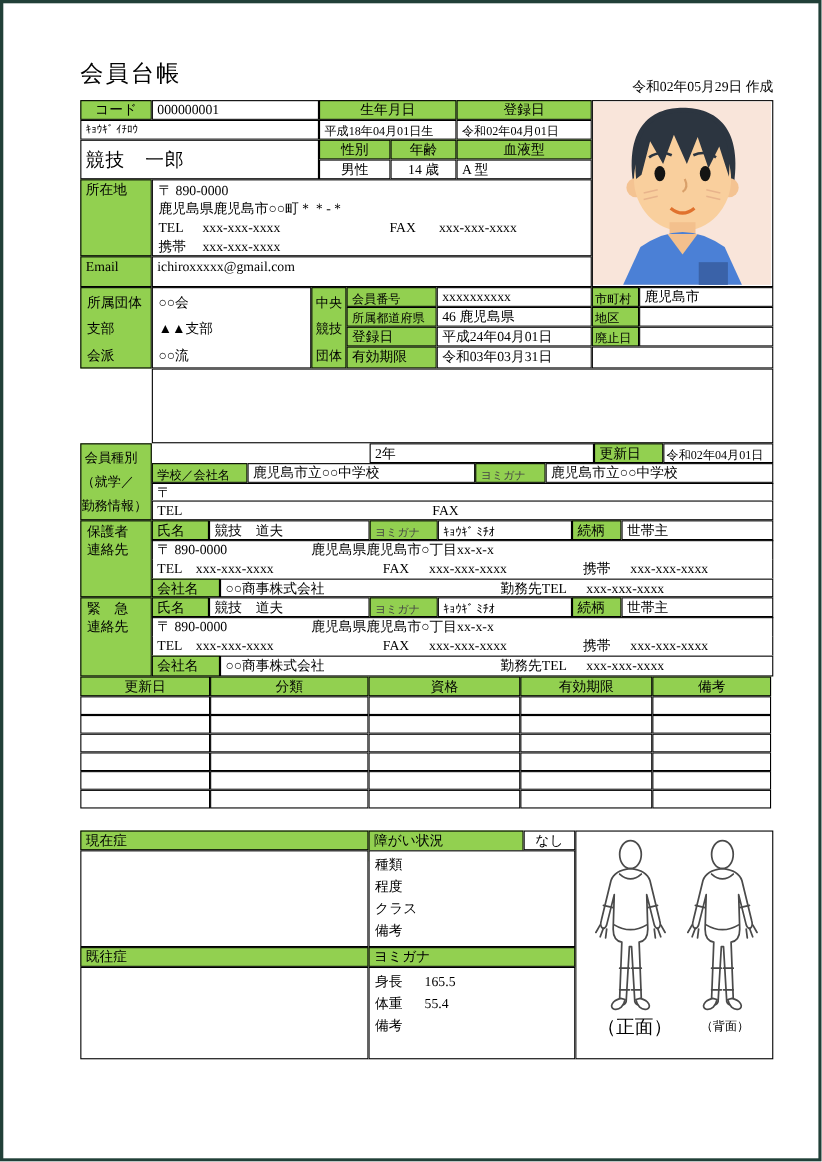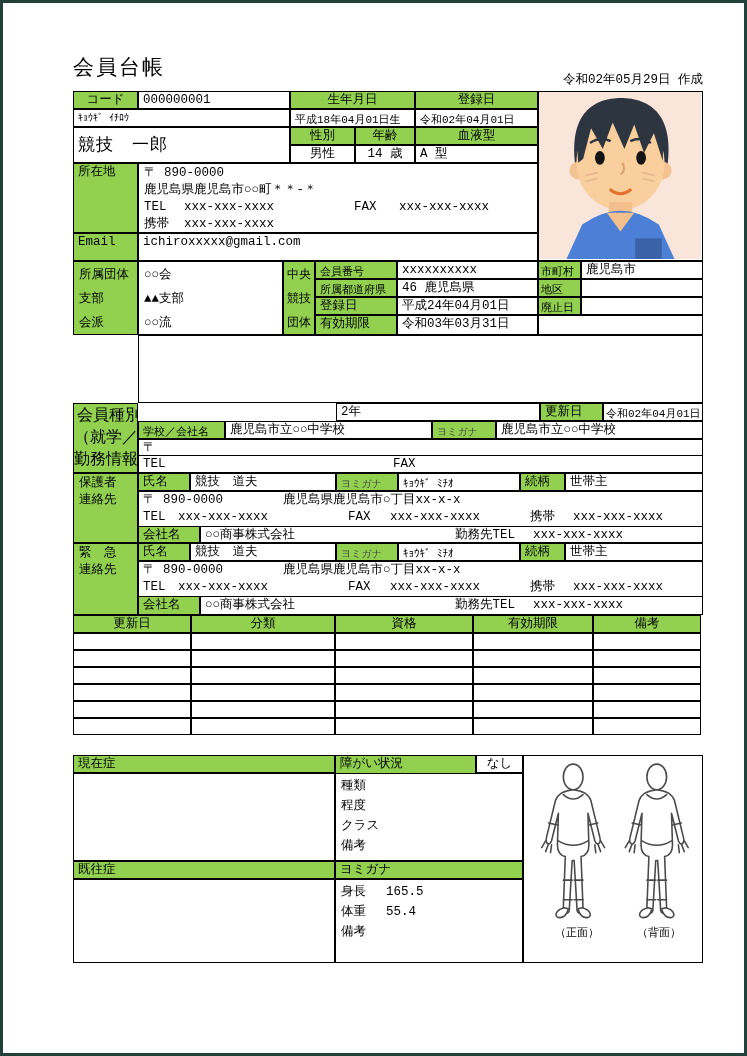--- a/index.html
+++ b/index.html
@@ -1,18 +1,18 @@
 <!DOCTYPE html>
 <html style="--green: #92d050; --frame: #214038;"><head>
 <meta charset="utf-8">
 <style>
   html,body{margin:0;padding:0;background:#fff;}
   .page{position:relative;width:747px;height:1056px;background:#fff;
         border:3px solid var(--frame,#214038);box-sizing:border-box;
-        font-family:Liberation Mono, monospace;color:#000;}
+        font-family:Liberation Serif, serif;color:#000;}
   .cell{position:absolute;box-sizing:border-box;border:1.5px solid #000;background:#fff;
         font-size:12.5px;line-height:15px;padding:1px 4px;white-space:nowrap;overflow:hidden;}
   .g{background:var(--green,#92d050);}
   .ctr{text-align:center;}
   .f11{font-size:11px;}
   .f10{font-size:10px;}
   .kanahdr{font-size:10px;color:#454545;padding-top:3px;}
   .ln{display:block;height:17px;line-height:17px;padding-left:5px;}
   .seg{display:inline-block;vertical-align:top;}
   .namecell{font-size:17px;display:flex;align-items:center;letter-spacing:1px;}
@@ -106,21 +106,21 @@
   <div class="cell g f11" style="left:535px;top:258px;width:43px;height:18px;padding:3px 2px 1px">市町村</div>
   <div class="cell" style="left:578px;top:258px;width:122px;height:18px">鹿児島市</div>
   <div class="cell g f11" style="left:535px;top:276px;width:43px;height:18px;padding:3px 2px 1px">地区</div>
   <div class="cell" style="left:578px;top:276px;width:122px;height:18px"></div>
   <div class="cell g f11" style="left:535px;top:294px;width:43px;height:18px;padding:3px 2px 1px">廃止日</div>
   <div class="cell" style="left:578px;top:294px;width:122px;height:18px"></div>
   <div class="cell" style="left:535px;top:312px;width:165px;height:20px"></div>
 
   <div class="cell" style="left:135px;top:332px;width:565px;height:68px"></div>
 
-  <div class="cell g vstack2" style="left:70px;top:400px;width:65px;height:70px;padding:1px 0;font-size:16px">
+  <div class="cell g vstack2" style="left:70px;top:400px;width:65px;height:70px;padding:1px 0;font-size:12px">
     <span class="ln" style="padding-left:3px">会員種別</span>
     <span class="ln" style="padding-left:0">（就学／</span>
     <span class="ln" style="padding-left:0">勤務情報）</span>
   </div>
   <div class="cell" style="left:333px;top:400px;width:204px;height:18px">2年</div>
   <div class="cell g" style="left:537px;top:400px;width:63px;height:18px">更新日</div>
   <div class="cell f11" style="left:600px;top:400px;width:100px;height:18px;padding:3px 2px 1px">令和02年04月01日</div>
   <div class="cell g f11" style="left:135px;top:418px;width:87px;height:18px;padding-top:3px">学校／会社名</div>
   <div class="cell" style="left:222px;top:418px;width:207px;height:18px">鹿児島市立○○中学校</div>
   <div class="cell g kanahdr" style="left:429px;top:418px;width:64px;height:18px">ヨミガナ</div>
@@ -216,21 +216,21 @@
           <path d="M30,33 q10,9 20,0" fill="none"></path>
           <path d="M15,62 l9,2 M65,62 l-9,2 M25,80 q15,9 30,0 M30,120 l9,0 M41,120 l9,0 M30,140 l9,0 M41,140 l9,0" fill="none"></path>
           <path d="M12,80 l-4,7 M15,83 l-3,8 M18,84 l-1,8 M68,80 l4,7 M65,83 l3,8 M62,84 l1,8" fill="none"></path>
           <path d="M31,148 C23,150 20,156 25,158 C30,159 34,155 35,149 Z"></path>
           <path d="M49,148 C57,150 60,156 55,158 C50,159 46,155 45,149 Z"></path>
         </g>
       </defs>
       <use href="#fig" x="10" y="6"></use>
       <use href="#fig" x="95" y="6"></use>
     </svg>
-    <div style="position:absolute;left:18px;top:170px;width:70px;text-align:center;font-size:11px">（正面）</div>
+    <div style="position:absolute;left:18px;top:170px;width:70px;text-align:center;font-size:17px">（正面）</div>
     <div style="position:absolute;left:100px;top:170px;width:70px;text-align:center;font-size:11px">（背面）</div>
   </div>
 
   <div class="cell g" style="left:70px;top:858px;width:262px;height:18px">既往症</div>
   <div class="cell" style="left:70px;top:876px;width:262px;height:84px"></div>
   <div class="cell g" style="left:332px;top:858px;width:188px;height:18px">ヨミガナ</div>
   <div class="cell" style="left:332px;top:876px;width:188px;height:84px;padding:2px 0">
     <span class="ln" style="height:20px;line-height:20px"><span class="seg" style="width:45px">身長</span><span class="seg">165.5</span></span>
     <span class="ln" style="height:20px;line-height:20px"><span class="seg" style="width:45px">体重</span><span class="seg">55.4</span></span>
     <span class="ln" style="height:20px;line-height:20px"><span class="seg">備考</span></span>

